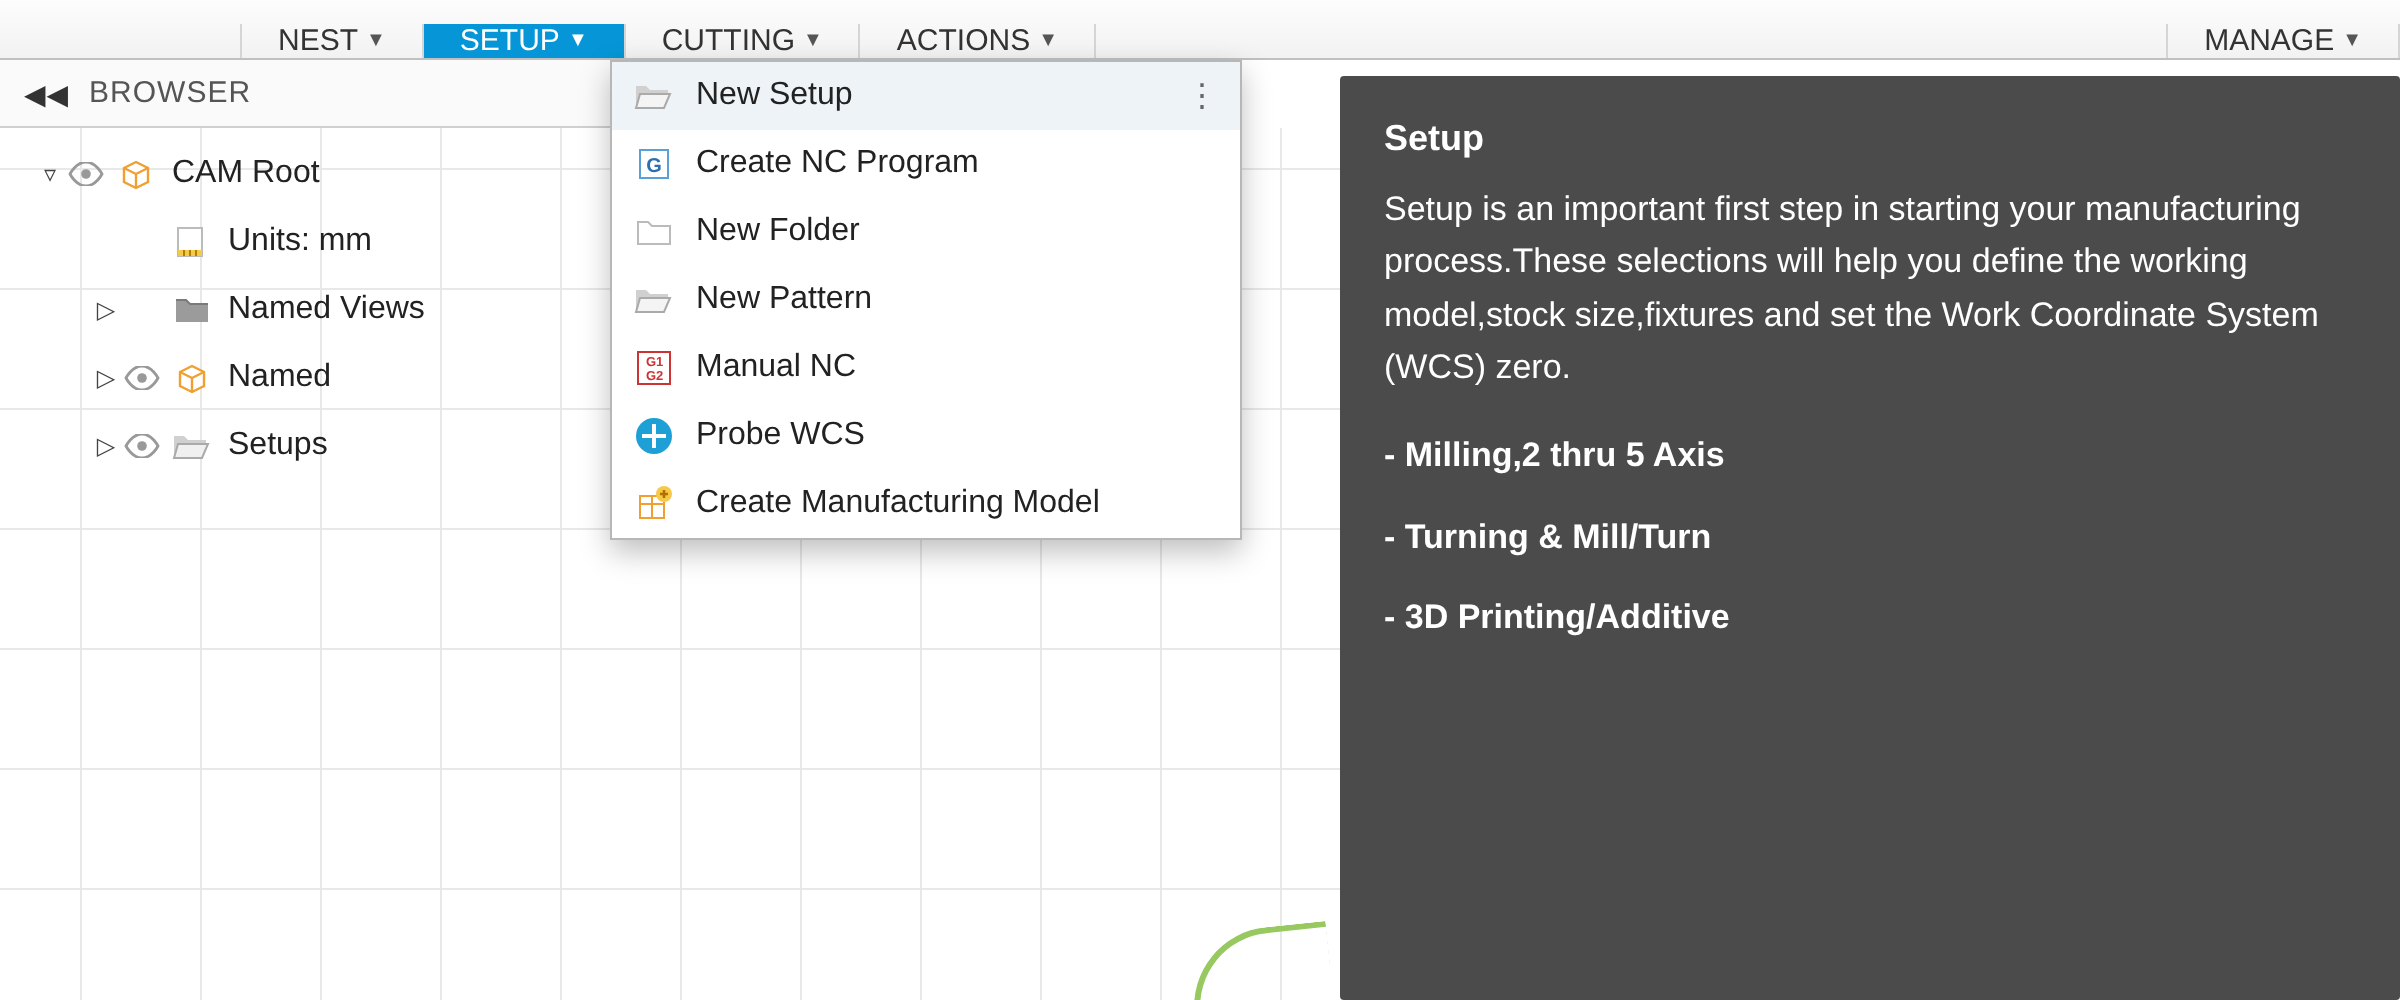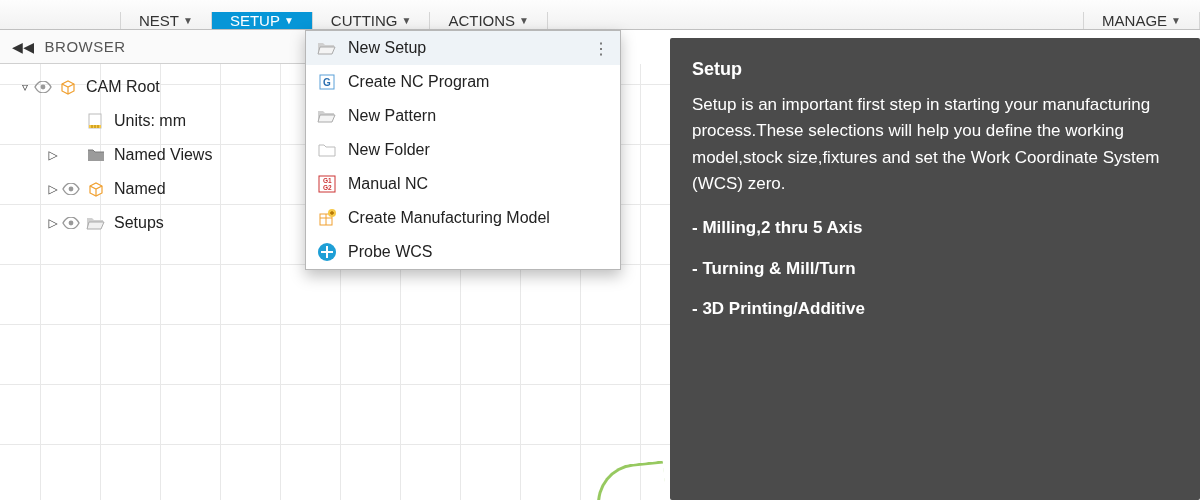--- a/index.html
+++ b/index.html
@@ -182,64 +182,64 @@
     <span class="mico">
         <svg width="18" height="18" viewBox="0 0 18 18">
           <rect x="2" y="2" width="14" height="14" fill="#fff" stroke="#5aa0d8"></rect>
           <text x="9" y="13" text-anchor="middle" font-size="10" fill="#2b6fb0" font-family="Arial" font-weight="bold">G</text>
         </svg>
       </span>
     <span>Create NC Program</span>
   </div>
   <div class="mi">
     <span class="mico">
+        <svg width="18" height="16" viewBox="0 0 18 16">
+          <path d="M1 3h5l2 2h9v9H1z" fill="#fff" stroke="#bbb"></path>
+        </svg>
+      </span>
+    <span>New Folder</span>
+  </div>
+  <div class="mi">
+    <span class="mico">
         <svg width="20" height="16" viewBox="0 0 20 16">
           <path d="M1 3h5l2 2h9v2H4L1 14z" fill="#d0d0d0"></path>
           <path d="M3 7h15l-3 7H1z" fill="#f4f4f4" stroke="#aaa"></path>
         </svg>
       </span>
     <span>New Pattern</span>
-  </div>
-  <div class="mi">
-    <span class="mico">
-        <svg width="18" height="16" viewBox="0 0 18 16">
-          <path d="M1 3h5l2 2h9v9H1z" fill="#fff" stroke="#bbb"></path>
-        </svg>
-      </span>
-    <span>New Folder</span>
   </div>
   <div class="mi">
     <span class="mico">
         <svg width="18" height="18" viewBox="0 0 18 18">
           <rect x="1" y="1" width="16" height="16" fill="#fff" stroke="#c33"></rect>
           <text x="5" y="8" font-size="6.5" fill="#c33" font-family="Arial" font-weight="bold">G1</text>
           <text x="5" y="15" font-size="6.5" fill="#c33" font-family="Arial" font-weight="bold">G2</text>
         </svg>
       </span>
     <span>Manual NC</span>
+  </div>
+  <div class="mi">
+    <span class="mico">
+        <svg width="20" height="20" viewBox="0 0 20 20">
+          <circle cx="10" cy="10" r="9" fill="#1e9fd6"></circle>
+          <path d="M10 4v12M4 10h12" stroke="#fff" stroke-width="2"></path>
+        </svg>
+      </span>
+    <span>Probe WCS</span>
   </div>
   <div class="mi">
     <span class="mico">
         <svg width="20" height="20" viewBox="0 0 20 20">
           <rect x="3" y="6" width="12" height="11" fill="#fff" stroke="#f0a030"></rect>
           <path d="M3 10h12M9 6v11" stroke="#f0a030"></path>
           <circle cx="15" cy="5" r="4" fill="#f7c948"></circle>
           <path d="M15 3v4M13 5h4" stroke="#b07000" stroke-width="1.3"></path>
         </svg>
       </span>
     <span>Create Manufacturing Model</span>
-  </div>
-  <div class="mi">
-    <span class="mico">
-        <svg width="20" height="20" viewBox="0 0 20 20">
-          <circle cx="10" cy="10" r="9" fill="#1e9fd6"></circle>
-          <path d="M10 4v12M4 10h12" stroke="#fff" stroke-width="2"></path>
-        </svg>
-      </span>
-    <span>Probe WCS</span>
   </div>
 </div>
 
 <div class="tip">
   <h2>Setup</h2>
   <div class="para">Setup is an important first step in starting your manufacturing process.These selections will help you define the working model,stock size,fixtures and set the Work Coordinate System (WCS) zero.</div>
   <div class="li">- Milling,2 thru 5 Axis</div>
   <div class="li">- Turning &amp; Mill/Turn</div>
   <div class="li">- 3D Printing/Additive</div>
 </div>

